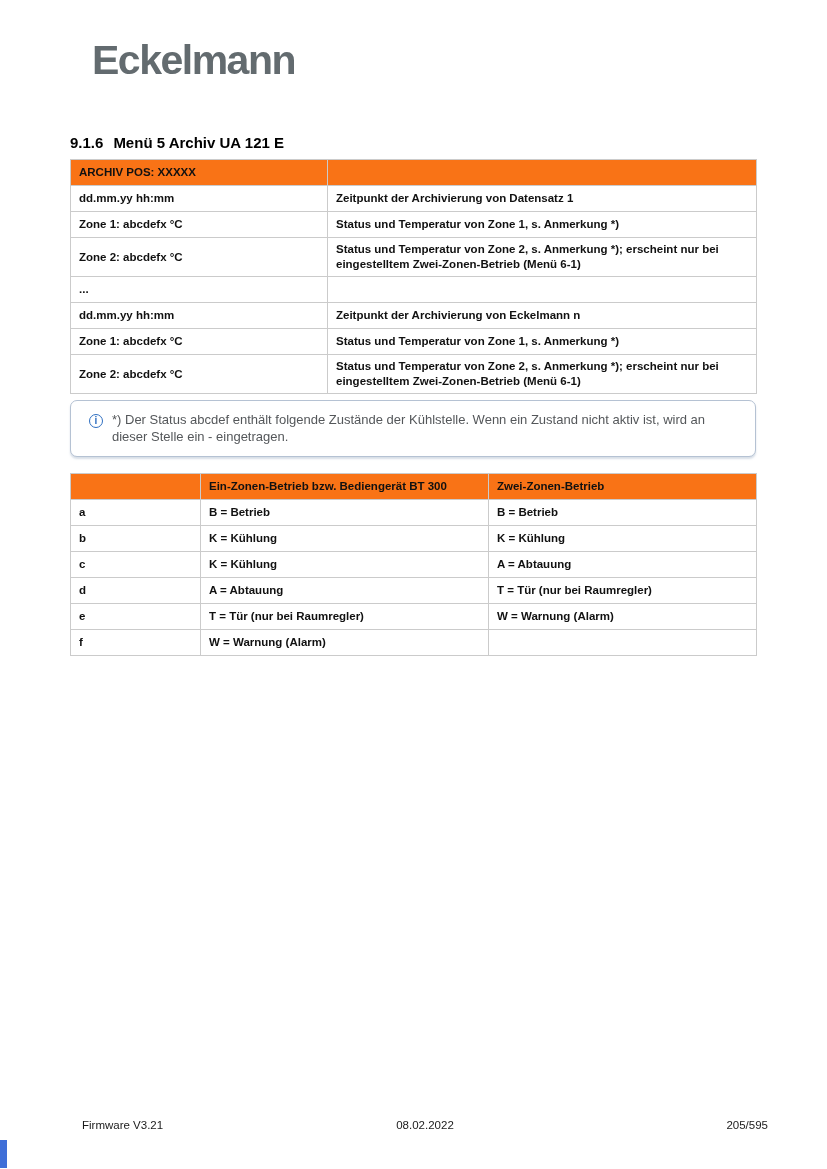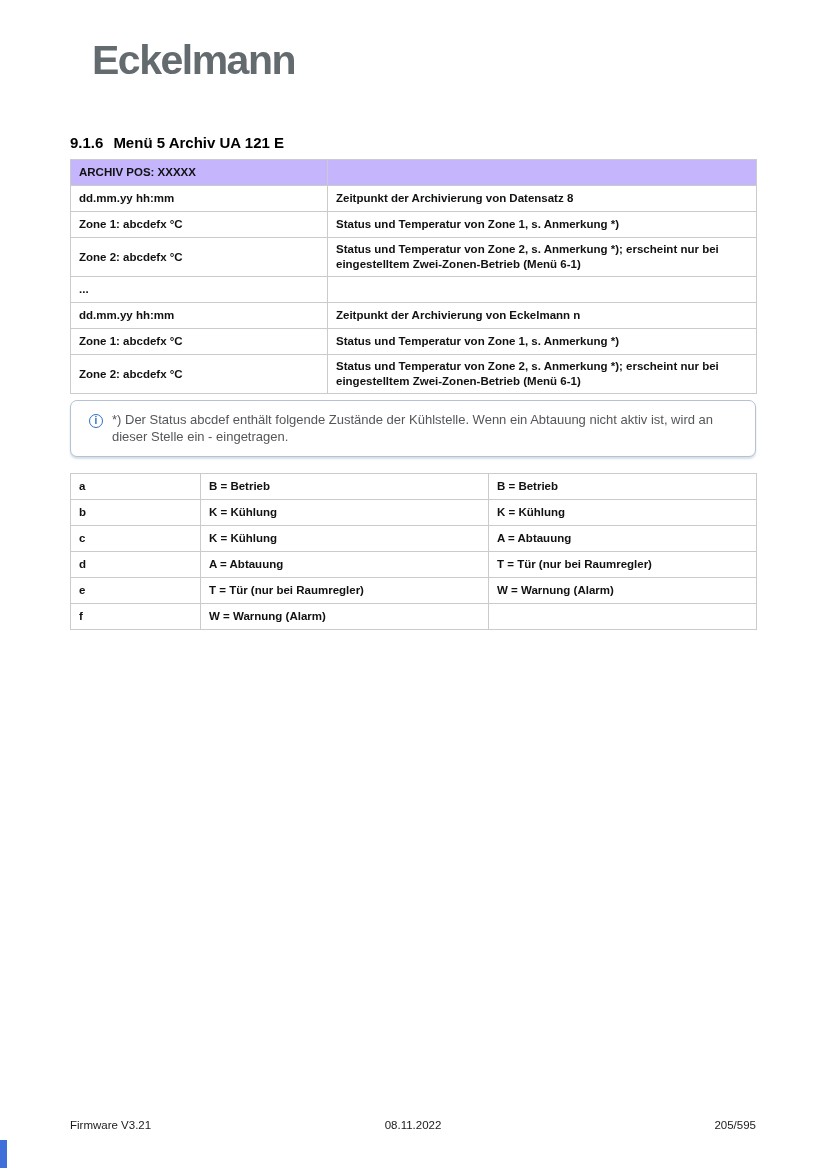--- a/index.html
+++ b/index.html
@@ -30,21 +30,21 @@
   .doc-table td, .doc-table th {
     border: 1px solid #cbcbcb;
     padding: 4px 8px;
     vertical-align: middle;
     text-align: left;
     line-height: 15px;
     font-weight: bold;
     overflow: hidden;
   }
   .doc-table tr { height: 26px; }
-  .doc-table tr.thead-row { background: #c4b5fd; }
+  .doc-table tr.thead-row { background: #f97316; }
   .doc-table tr.thead-row td, .doc-table tr.thead-row th { font-weight: bold; }
   #archive-table { top: 159px; }
   #status-table { top: 473px; }
 
   .note-box {
     position: absolute; left: 70px; top: 400px; width: 686px;
     border: 1px solid #b5c2d3; border-radius: 7px;
     background: #ffffff;
     box-shadow: 0 2px 2px rgba(140,160,185,0.35);
     padding: 11px 16px 11px 13px;
@@ -57,21 +57,21 @@
     color: #2f6fc1; font-weight: bold; font-size: 10px;
     display: flex; align-items: center; justify-content: center;
     margin: 2px 9px 0 5px;
     line-height: 1;
   }
   .note-text {
     font-size: 13px; line-height: 16.5px; color: #54575a;
   }
 
   .footer {
-    position: absolute; left: 70px; top: 1119px; width: 686px;
+    position: absolute; left: 82px; top: 1119px; width: 686px;
     font-size: 11.5px; color: #1a1a1a; height: 16px;
   }
   .footer-left { position: absolute; left: 0; top: 0; }
   .footer-center { position: absolute; left: 50%; transform: translateX(-50%); top: 0; }
   .footer-right { position: absolute; right: 0; top: 0; }
 
   .cursor-mark {
     position: absolute; left: 0; top: 1140px;
     width: 7px; height: 28px; background: #3f6fd8;
   }
@@ -90,21 +90,21 @@
       <col style="width:257px">
       <col style="width:429px">
     </colgroup>
   <tbody>
     <tr class="thead-row">
       <td>ARCHIV POS: XXXXX</td>
       <td></td>
     </tr>
     <tr>
       <td>dd.mm.yy hh:mm</td>
-      <td>Zeitpunkt der Archivierung von Datensatz 8</td>
+      <td>Zeitpunkt der Archivierung von Datensatz 1</td>
     </tr>
     <tr>
       <td>Zone 1: abcdefx °C</td>
       <td>Status und Temperatur von Zone 1, s. Anmerkung *)</td>
     </tr>
     <tr style="height:38px;">
       <td>Zone 2: abcdefx °C</td>
       <td>Status und Temperatur von Zone 2, s. Anmerkung *); erscheint nur bei eingestelltem Zwei-Zonen-Betrieb (Menü 6-1)</td>
     </tr>
     <tr>
@@ -122,31 +122,36 @@
     <tr style="height:38px;">
       <td>Zone 2: abcdefx °C</td>
       <td>Status und Temperatur von Zone 2, s. Anmerkung *); erscheint nur bei eingestelltem Zwei-Zonen-Betrieb (Menü 6-1)</td>
     </tr>
   </tbody>
 </table>
 
 <div class="note-box">
   <span class="note-icon">i</span>
   <div class="note-text">
-    <div>*) Der Status abcdef enthält folgende Zustände der Kühlstelle. Wenn ein Abtauung nicht aktiv ist, wird an dieser Stelle ein - eingetragen.</div>
+    <div>*) Der Status abcdef enthält folgende Zustände der Kühlstelle. Wenn ein Zustand nicht aktiv ist, wird an dieser Stelle ein - eingetragen.</div>
   </div>
 </div>
 
 <table class="doc-table" id="status-table">
   <colgroup>
       <col style="width:130px">
       <col style="width:288px">
       <col style="width:268px">
     </colgroup>
   <tbody>
+    <tr class="thead-row">
+      <td></td>
+      <td>Ein-Zonen-Betrieb bzw. Bediengerät BT 300</td>
+      <td>Zwei-Zonen-Betrieb</td>
+    </tr>
     <tr>
       <td>a</td>
       <td>B = Betrieb</td>
       <td>B = Betrieb</td>
     </tr>
     <tr>
       <td>b</td>
       <td>K = Kühlung</td>
       <td>K = Kühlung</td>
     </tr>
@@ -168,17 +173,17 @@
     <tr>
       <td>f</td>
       <td>W = Warnung (Alarm)</td>
       <td></td>
     </tr>
   </tbody>
 </table>
 
 <div class="footer">
   <span class="footer-left">Firmware V3.21</span>
-  <span class="footer-center">08.11.2022</span>
+  <span class="footer-center">08.02.2022</span>
   <span class="footer-right">205/595</span>
 </div>
 
 <div class="cursor-mark"></div>
 
 </body></html>

